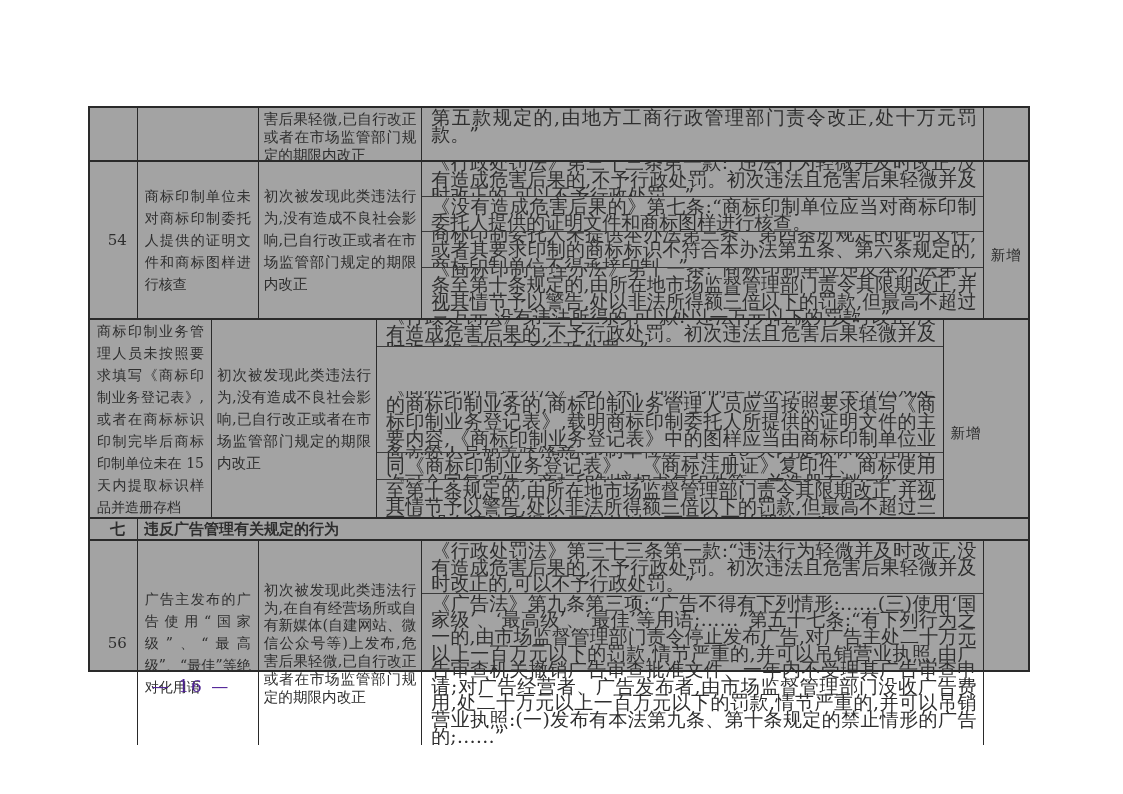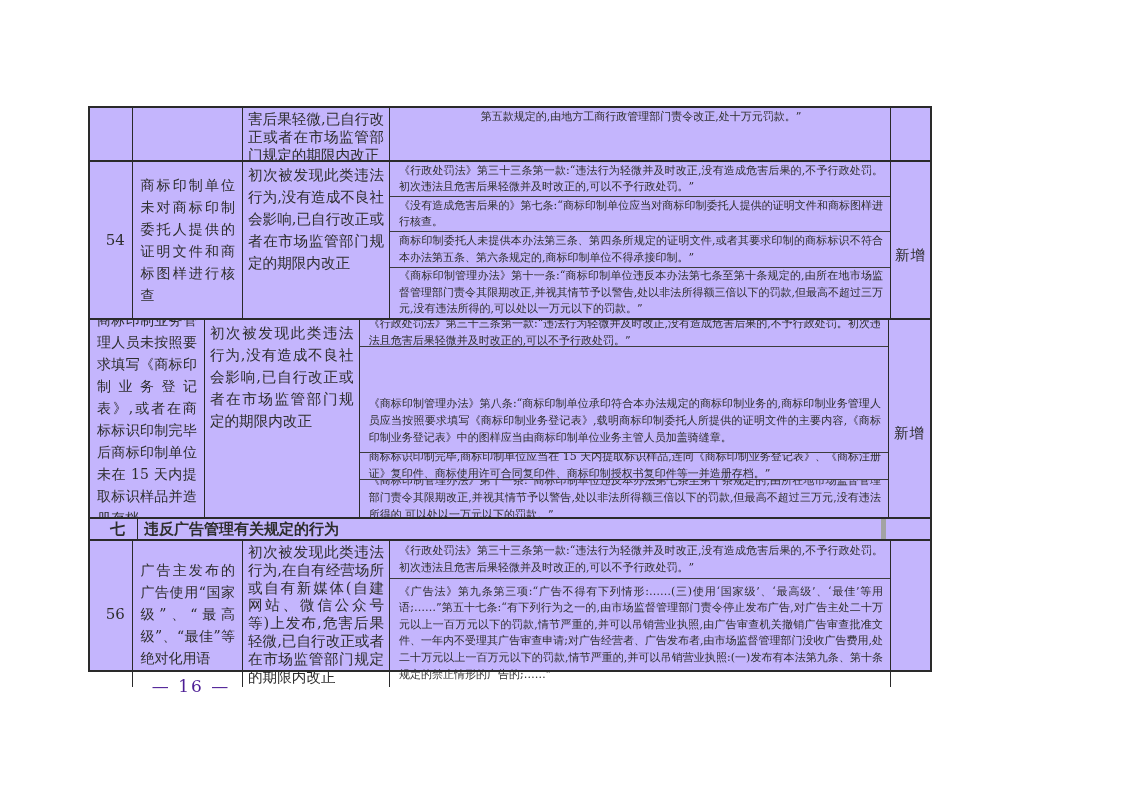--- a/index.html
+++ b/index.html
@@ -6,36 +6,36 @@
   .sheet{
     position:relative;
     width:1123px;height:794px;
     background:#ffffff;
     font-family:"DejaVu Serif","Liberation Serif",serif;
     color:#2e2e2e;
     overflow:hidden;
   }
   .grid-table{
     position:absolute;left:88px;top:106px;
-    width:844px;height:566px;
+    width:942px;height:566px;
     border:2px solid #2a2a2a;
     display:flex;flex-direction:column;
     box-sizing:border-box;
-    background:#c4b5fd;
+    background:#a3a3a3;
   }
   .trow{display:flex;border-bottom:2px solid #2a2a2a;box-sizing:border-box;flex:none;}
   .trow:last-child{border-bottom:none;flex:1;}
   .cell{border-right:1px solid #2a2a2a;box-sizing:border-box;overflow:hidden;}
   .cell:last-child{border-right:none;margin-top:30px;}
   .c-seq{width:40px;display:flex;align-items:center;justify-content:center;font-size:15px;margin-left:8px;}
   .c-vio{width:122px;display:flex;align-items:center;padding:2px 7px;font-size:14px;line-height:22px;text-align:justify;}
-  .c-cir{width:165px;display:flex;align-items:flex-start;padding:2px 5px;font-size:14.6px;line-height:22px;text-align:justify;}
+  .c-cir{width:165px;display:flex;align-items:center;padding:2px 5px;font-size:14.6px;line-height:22px;text-align:justify;}
   .c-law{width:567px;display:flex;flex-direction:column;}
   .c-rem{width:44px;display:flex;align-items:center;justify-content:center;font-size:14.5px;letter-spacing:1px;}
-  .sub{flex:2;display:flex;align-items:center;padding:1px 7px 1px 9px;font-size:11px;line-height:16.6px;text-align:justify;border-bottom:1px solid #3c3c3c;box-sizing:border-box;overflow:hidden;justify-content:center;}
+  .sub{flex:2;display:flex;align-items:center;padding:1px 7px 1px 9px;font-size:19px;line-height:16.6px;text-align:justify;border-bottom:1px solid #3c3c3c;box-sizing:border-box;overflow:hidden;}
   .sub:last-child{border-bottom:none;}
   .sub.l3{flex:3;} .sub.l5{flex:5;margin-top:44px;} .sub.l6{flex:6;}
   .v-top{align-items:flex-start;}
   .lh-tight{line-height:17.8px;}
   .sec-title{flex:1;display:flex;align-items:center;padding:0 6px;font-weight:bold;font-size:15px;border-right:5px solid #a3a3a3;box-sizing:border-box;}
   .bold{font-weight:bold;}
   .page-num{
     position:absolute;left:143px;top:676px;width:96px;
     text-align:center;font-size:17px;letter-spacing:2px;color:#4c1d95;
     font-family:"DejaVu Serif","Liberation Serif",serif;

